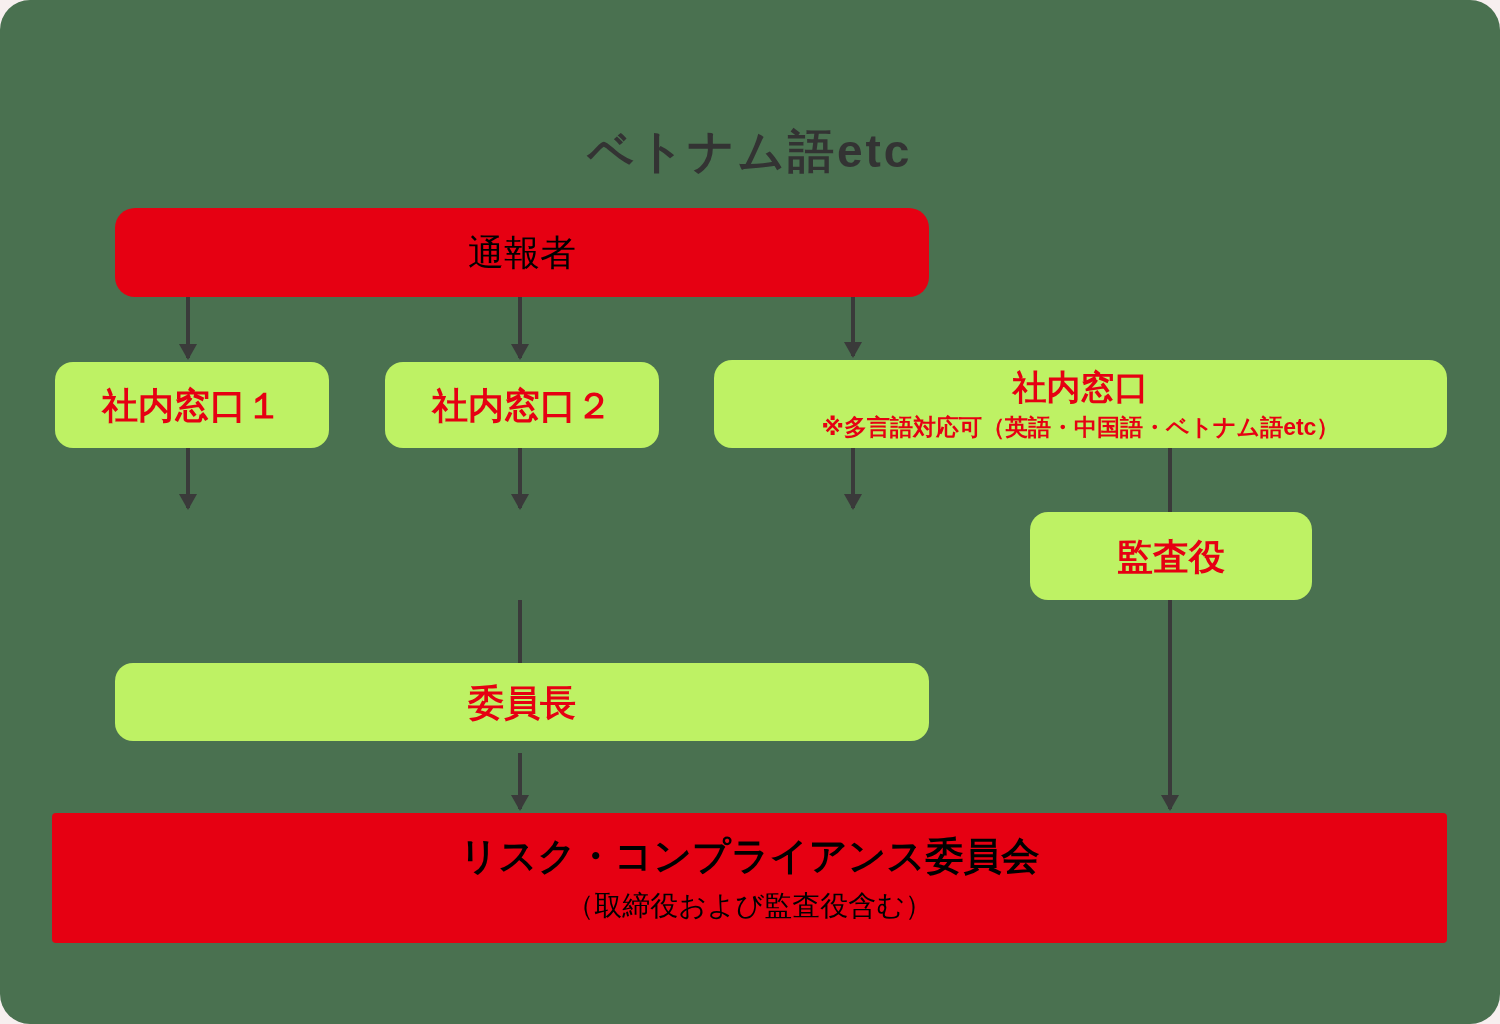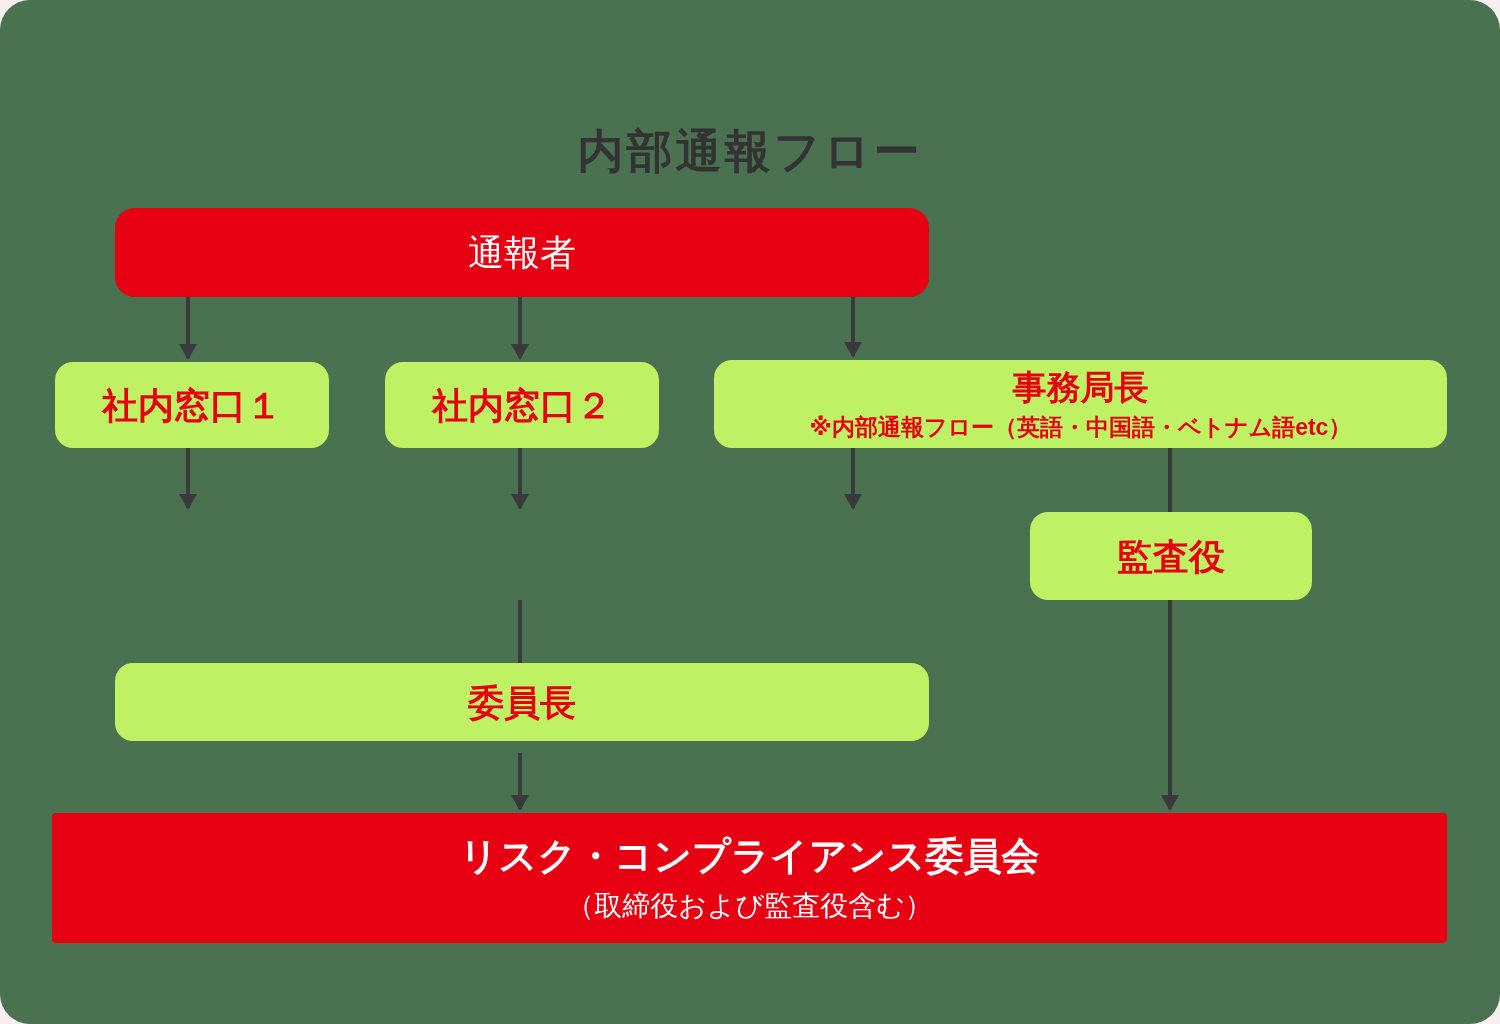--- a/index.html
+++ b/index.html
@@ -37,21 +37,21 @@
     flex-direction: column;
     align-items: center;
     justify-content: center;
     border-radius: 18px;
     box-sizing: border-box;
     text-align: center;
     line-height: 1.25;
   }
   .box.red {
     background: #E60012;
-    color: #ffffff;
+    color: #000000;
   }
   .box.pink {
     background: #bef264;
     color: #E60012;
     font-weight: 700;
   }
   .box .main-label {
     font-size: 36px;
     font-weight: inherit;
   }
@@ -106,39 +106,39 @@
   .c7  { left: 1168px; top: 448px; height: 64px; }   
   .c8  { left: 518px;  top: 600px; height: 63px; }   
   .c9  { left: 1168px; top: 600px; height: 209px; }
   .c10 { left: 518px;  top: 753px; height: 56px; }
 </style>
 </head>
 <body>
 
 <div class="canvas">
 
-  <h1 class="diagram-title">内部通報フロー</h1>
+  <h1 class="diagram-title">ベトナム語etc</h1>
 
   <div class="box red reporter">
     <span class="main-label">通報者</span>
   </div>
 
   <div class="connector arrow c1"></div>
   <div class="connector arrow c2"></div>
   <div class="connector arrow c3"></div>
 
   <div class="box pink window1">
     <span class="main-label">社内窓口１</span>
   </div>
   <div class="box pink window2">
     <span class="main-label">社内窓口２</span>
   </div>
   <div class="box pink window3">
-    <span class="main-label">事務局長</span>
-    <span class="sub-label">※内部通報フロー（英語・中国語・ベトナム語etc）</span>
+    <span class="main-label">社内窓口</span>
+    <span class="sub-label">※多言語対応可（英語・中国語・ベトナム語etc）</span>
   </div>
 
   <div class="connector arrow c4"></div>
   <div class="connector arrow c5"></div>
   <div class="connector arrow c6"></div>
   <div class="connector c7"></div>
 
   <div class="box pink auditor">
     <span class="main-label">監査役</span>
   </div>

